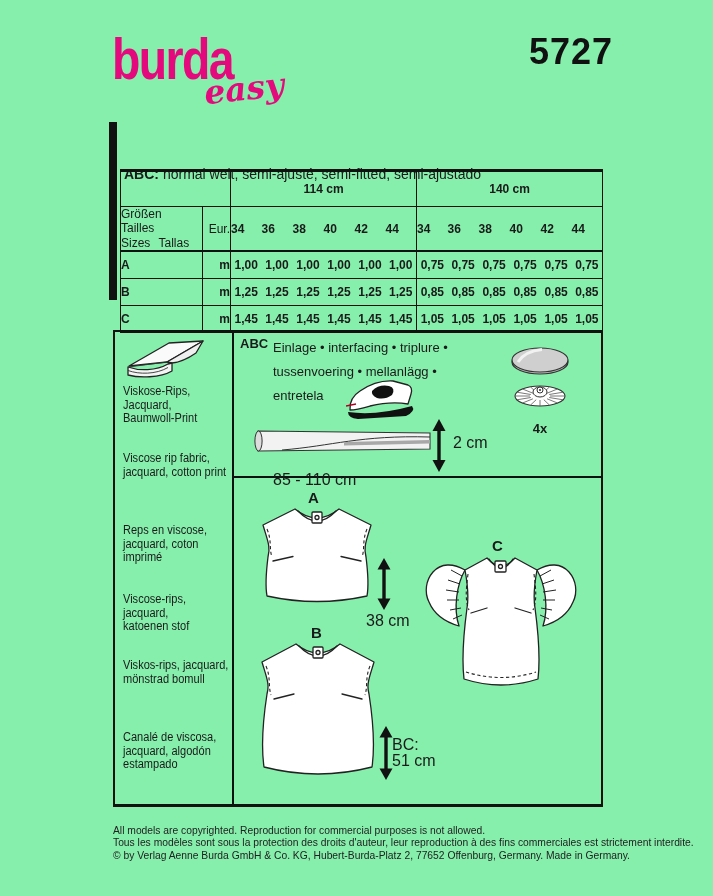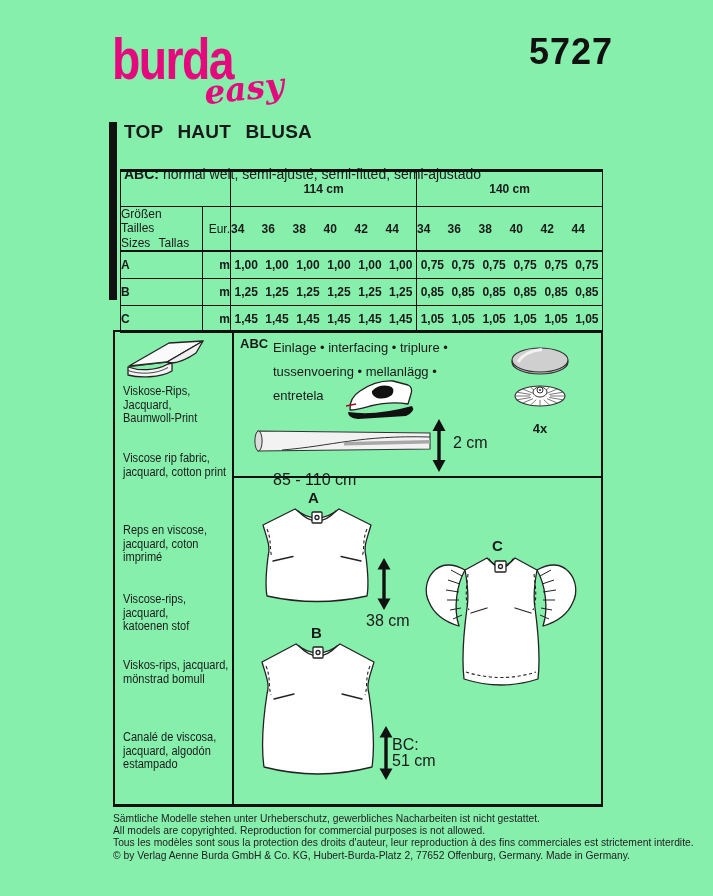--- a/index.html
+++ b/index.html
@@ -66,21 +66,20 @@
 
 <div class="page">
 
   <div class="abs" style="left:112px; top:30px;">
     <div class="logo-main">burda</div>
   </div>
   <div class="abs logo-sub" style="left:204px; top:72px;">easy</div>
   <div class="abs pat-num" style="right:100px; top:31px;text-align:center;">5727</div>
 
   <div class="abs title-bar" style="left:109px; top:122px; width:8px; height:178px;"></div>
-  <div class="abs title-main" style="left:124px; top:121px;">TOP HAUT BLUSA</div>
   <div class="abs title-fit" style="left:124px; top:146px;margin-top:20px;">
     <span class="b">ABC:</span>
     <span>normal weit, semi-ajusté, semi-fitted, semi-ajustado</span>
   </div>
 
   <table class="yardage abs" style="left:120px; top:169px; width:483px;">
     <colgroup>
       <col style="width:82px">
         <col style="width:28px">
       <col span="12" style="width:31px">
@@ -310,18 +309,17 @@
         </g>
         <path class="dash" d="M56,24 C54,40 53,50 57,60"></path>
         <path class="dash" d="M122,24 C124,40 125,50 121,60"></path>
         <path class="dash" d="M54,122 Q89,133 124,122"></path>
         <path class="ln" d="M59,63 L75,58"></path>
         <path class="ln" d="M119,63 L103,58"></path>
       </svg>
     </div>
   </div>
 
-  <div class="abs foot" style="left:113px; top:813px;">Sämtliche Modelle stehen unter Urheberschutz, gewerbliches Nacharbeiten ist nicht gestattet.</div>
   <div class="abs foot" style="left:113px; top:825px;">All models are copyrighted. Reproduction for commercial purposes is not allowed.</div>
   <div class="abs foot" style="left:113px; top:837px;">Tous les modèles sont sous la protection des droits d'auteur, leur reproduction à des fins commerciales est strictement interdite.</div>
   <div class="abs foot" style="left:113px; top:850px;">© by Verlag Aenne Burda GmbH &amp; Co. KG, Hubert-Burda-Platz 2, 77652 Offenburg, Germany. Made in Germany.</div>
 
 </div>
 
 </body></html>

